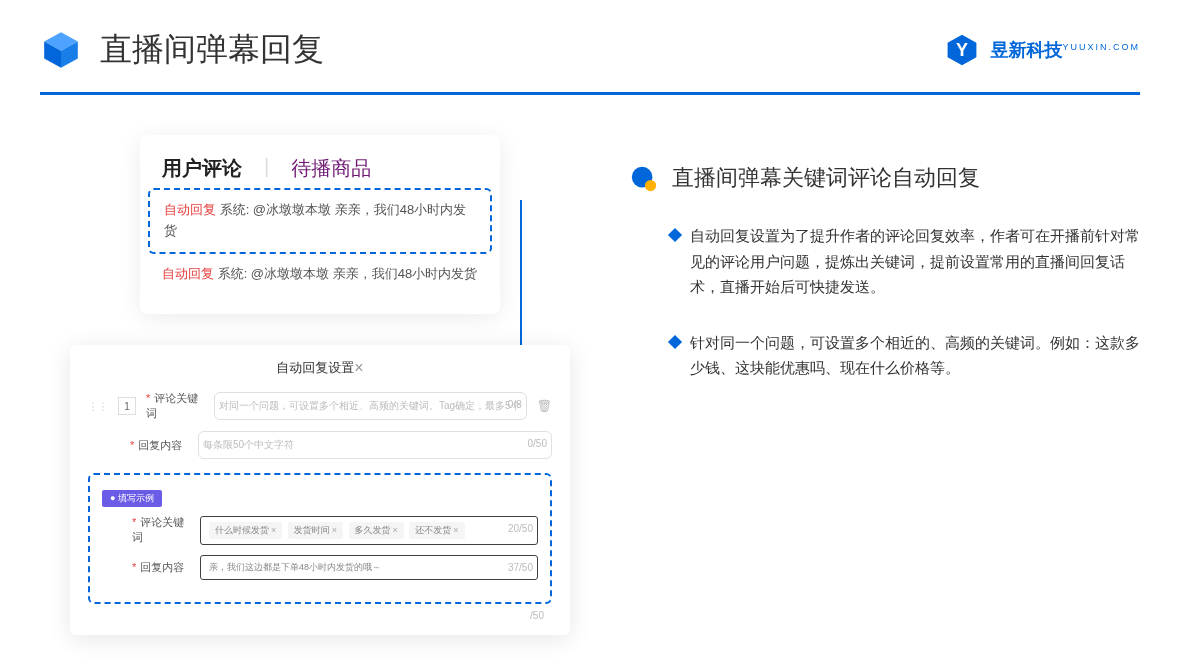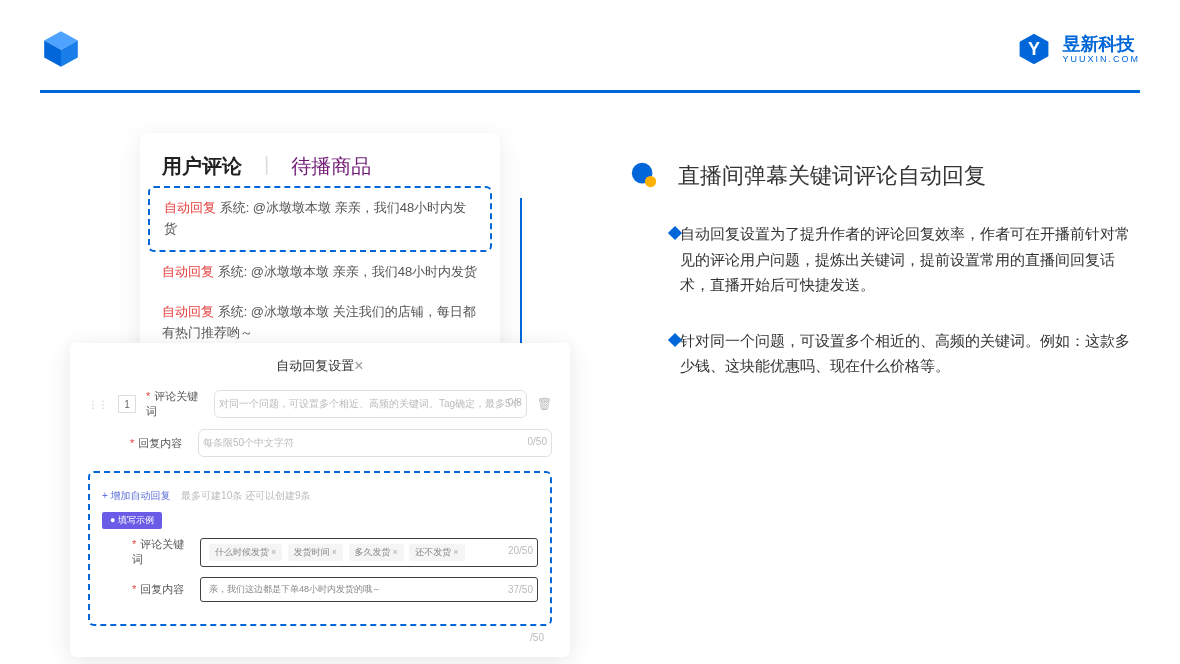--- a/index.html
+++ b/index.html
@@ -4,31 +4,31 @@
 <style>
 *{margin:0;padding:0;box-sizing:border-box;font-family:"Microsoft YaHei",Arial,sans-serif}
 body{width:1180px;height:664px;background:#fff;position:relative;overflow:hidden}
 .header{display:flex;align-items:center;padding:28px 40px 0 40px;justify-content:space-between}
 .header-left{display:flex;align-items:center;gap:18px}
 .cube-icon{width:42px;height:42px;position:relative}
 .cube-icon svg{width:100%;height:100%}
 .page-title{font-size:32px;color:#333;font-weight:500}
 .brand{display:flex;align-items:center;gap:10px}
 .brand-icon{width:36px;height:36px}
-.brand-text{display:flex;flex-direction:column;line-height:1}
+.brand-text{display:flex;flex-direction:row;line-height:1}
 .brand-cn{font-size:18px;font-weight:600;color:#0066d9}
 .brand-en{font-size:9px;color:#0066d9;letter-spacing:2px;margin-top:2px}
 .divider{height:3px;background:#0066d9;margin:20px 40px 0 40px}
 .content{display:flex;padding:40px 40px 0 70px;gap:60px}
 .left-col{width:500px;position:relative}
 .right-col{flex:1;padding-top:28px}
-.section-title{display:flex;align-items:flex-start;gap:20px;margin-bottom:30px}
+.section-title{display:flex;align-items:flex-end;gap:14px;margin-bottom:30px}
 .bubble-icon{width:28px;height:28px;position:relative}
 .section-title-text{font-size:22px;color:#333;font-weight:500}
-.bullet-item{display:flex;margin-bottom:30px;padding-left:40px}
+.bullet-item{display:flex;gap:10px;margin-bottom:30px;padding-left:40px}
 .diamond{width:10px;height:10px;background:#0066d9;transform:rotate(45deg);flex-shrink:0;margin-top:7px}
 .bullet-text{font-size:15px;color:#333;line-height:1.7}
 .comment-panel{width:360px;background:#fff;box-shadow:0 4px 24px rgba(0,0,0,0.08);border-radius:8px;padding:20px 22px;margin-left:70px;position:relative}
 .tabs{display:flex;gap:22px;margin-bottom:6px;font-size:20px}
 .tab-active{color:#222;font-weight:600}
 .tab-inactive{color:#701a75}
 .tab-sep{color:#ddd}
 .reply-item{padding:10px 0;font-size:13px;color:#555;line-height:1.6}
 .reply-label{color:#e74040;font-weight:500}
 .reply-item.highlighted{border:2px dashed #0066d9;border-radius:6px;padding:10px 14px;margin:0 -14px}
@@ -57,20 +57,21 @@
 
 <div class="header">
   <div class="header-left">
     <div class="cube-icon">
       <svg viewBox="0 0 50 50">
           <polygon points="25,4 45,15 25,26 5,15" fill="#4da3ff"></polygon>
           <polygon points="5,15 25,26 25,46 5,35" fill="#0066d9"></polygon>
           <polygon points="45,15 25,26 25,46 45,35" fill="#1a7ee8"></polygon>
         </svg>
     </div>
+    <h1 class="page-title">直播间弹幕回复</h1>
   </div>
   <div class="brand">
     <div class="brand-icon">
       <svg viewBox="0 0 40 40">
           <polygon points="20,3 36,12 36,28 20,37 4,28 4,12" fill="#0066d9"></polygon>
           <text x="20" y="27" text-anchor="middle" fill="#fff" font-size="20" font-weight="bold">Y</text>
         </svg>
     </div>
     <div class="brand-text">
       <span class="brand-cn">昱新科技</span>
@@ -91,24 +92,20 @@
         <span class="tab-inactive">待播商品</span>
       </div>
       <div class="reply-item highlighted">
         <span class="reply-label">自动回复</span>
         <span>系统: @冰墩墩本墩 亲亲，我们48小时内发货</span>
       </div>
       <div class="reply-item">
         <span class="reply-label">自动回复</span>
         <span>系统: @冰墩墩本墩 亲亲，我们48小时内发货</span>
       </div>
-      <div class="reply-item">
-        <span class="reply-label">自动回复</span>
-        <span>系统: @冰墩墩本墩 关注我们的店铺，每日都有热门推荐哟～</span>
-      </div>
       <div class="connector conn-h"></div>
     </div>
 
     <div class="settings-panel">
       <div class="settings-header">
         <span>自动回复设置</span>
         <span class="close-x">×</span>
       </div>
 
       <div class="form-row">
@@ -124,24 +121,20 @@
 
       <div class="form-row" style="padding-left:42px">
         <span class="form-label"><span class="req-star">*</span><span>回复内容</span></span>
         <div class="form-input">
           <span>每条限50个中文字符</span>
           <span class="input-count">0/50</span>
         </div>
       </div>
 
       <div class="example-box">
-        <div>
-          <span class="add-link">+ 增加自动回复</span>
-          <span class="add-hint">最多可建10条 还可以创建9条</span>
-        </div>
         <span class="example-badge">● 填写示例</span>
 
         <div class="form-row" style="padding-left:30px">
           <span class="form-label"><span class="req-star">*</span><span>评论关键词</span></span>
           <div class="example-input">
             <span class="tag"><span>什么时候发货</span><span class="tag-x">×</span></span>
             <span class="tag"><span>发货时间</span><span class="tag-x">×</span></span>
             <span class="tag"><span>多久发货</span><span class="tag-x">×</span></span>
             <span class="tag"><span>还不发货</span><span class="tag-x">×</span></span>
             <span class="input-count">20/50</span>

